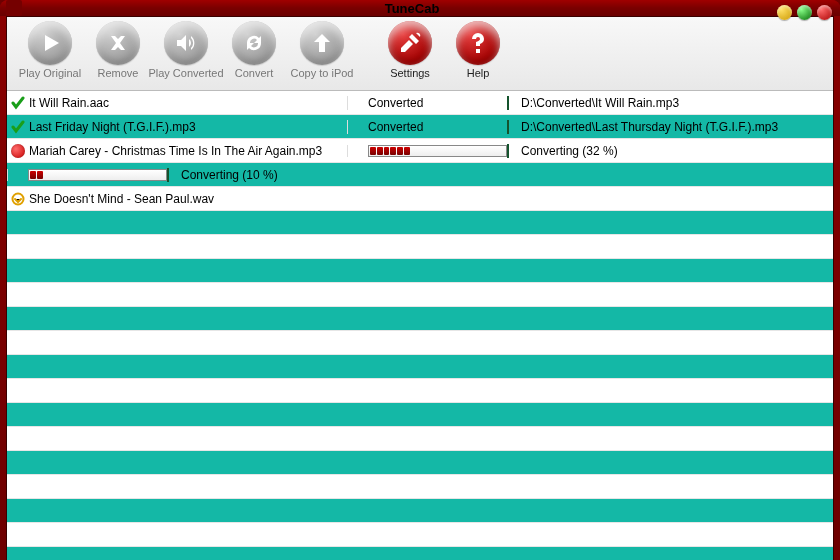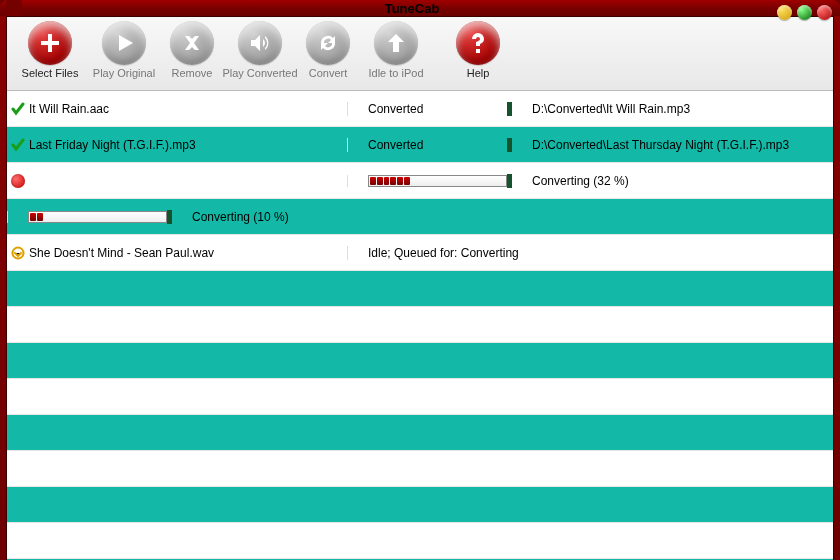--- a/index.html
+++ b/index.html
@@ -84,28 +84,28 @@
   .tb-gap { width: 14px; }
 
   .list {
     flex: 1;
     overflow: hidden;
     background: #fff;
     position: relative;
   }
   .row {
     display: flex;
-    height: 36px;
+    height: 24px;
     border-bottom: 1px solid #e6e6e6;
     align-items: center;
   }
   .row.alt { background: #14b8a6; }
   .col1 { width: 340px; display: flex; align-items: center; padding-left: 4px; overflow: hidden; white-space: nowrap; }
   .col2 { width: 160px; display: flex; align-items: center; border-left: 1px solid #ddd; padding-left: 20px; }
-  .col3 { flex: 1; border-left: 5px solid #14532d; padding-left: 20px; white-space: nowrap; overflow: hidden; }
+  .col3 { flex: 1; border-left: 2px solid #14532d; padding-left: 12px; white-space: nowrap; overflow: hidden; }
 
   .status-ic { width: 14px; height: 14px; margin-right: 4px; flex-shrink: 0; position: relative; }
   .status-check svg { width: 14px; height: 14px; }
   .status-busy { border-radius: 50%; background: radial-gradient(circle at 35% 35%, #ff6b6b, #c80000); box-shadow: inset 0 0 2px rgba(0,0,0,0.3); }
   .status-queue svg { width: 14px; height: 14px; }
 
   .progress {
     display: flex; gap: 1px;
     height: 12px;
     width: 145px;
@@ -131,69 +131,69 @@
     <div class="app-title">TuneCab</div>
     <div class="window-controls">
       <div class="win-btn win-min"></div>
       <div class="win-btn win-max"></div>
       <div class="win-btn win-close"></div>
     </div>
   </div>
 
   <div class="chrome">
     <div class="toolbar" id="toolbar">
+        <div class="tb-btn disabled">
+          <div class="tb-icon gray">
+            <svg viewBox="0 0 24 24">
+              <path fill="#fff" d="M7 4l14 8-14 8z"></path>
+            </svg>
+          </div>
+          <div class="tb-label">Play Original</div>
+        </div>
+        <div class="tb-btn disabled narrow">
+          <div class="tb-icon gray">
+            <svg viewBox="0 0 24 24">
+              <path fill="#fff" d="M5 5l4 0 3 3 3-3h4l-5 7 5 7h-4l-3-3-3 3H5l5-7z"></path>
+            </svg>
+          </div>
+          <div class="tb-label">Remove</div>
+        </div>
+        <div class="tb-btn disabled">
+          <div class="tb-icon gray">
+            <svg viewBox="0 0 24 24">
+              <path fill="#fff" d="M3 9h4l5-5v16l-5-5H3zM15 8a5 5 0 0 1 0 8zM17 5a9 9 0 0 1 0 14v-2a7 7 0 0 0 0-10z"></path>
+            </svg>
+          </div>
+          <div class="tb-label">Play Converted</div>
+        </div>
+        <div class="tb-btn disabled narrow">
+          <div class="tb-icon gray">
+            <svg viewBox="0 0 24 24">
+              <path fill="#fff" d="M5 12a7 7 0 0 1 12-5l2-2v7h-7l3-3a4 4 0 0 0-7 3zm14 0a7 7 0 0 1-12 5l-2 2v-7h7l-3 3a4 4 0 0 0 7-3z"></path>
+            </svg>
+          </div>
+          <div class="tb-label">Convert</div>
+        </div>
+        <div class="tb-btn disabled">
+          <div class="tb-icon gray">
+            <svg viewBox="0 0 24 24">
+              <path fill="#fff" d="M12 3l8 8h-5v10h-6V11H4z"></path>
+            </svg>
+          </div>
+          <div class="tb-label">Copy to iPod</div>
+        </div>
+        <div class="tb-gap"></div>
         <div class="tb-btn">
           <div class="tb-icon red">
             <svg viewBox="0 0 24 24">
-              <path fill="#fff" d="M10 3h4v7h7v4h-7v7h-4v-7H3v-4h7z"></path>
-            </svg>
-          </div>
-          <div class="tb-label">Select Files</div>
-        </div>
-        <div class="tb-btn disabled">
-          <div class="tb-icon gray">
-            <svg viewBox="0 0 24 24">
-              <path fill="#fff" d="M7 4l14 8-14 8z"></path>
-            </svg>
-          </div>
-          <div class="tb-label">Play Original</div>
-        </div>
-        <div class="tb-btn disabled narrow">
-          <div class="tb-icon gray">
-            <svg viewBox="0 0 24 24">
-              <path fill="#fff" d="M5 5l4 0 3 3 3-3h4l-5 7 5 7h-4l-3-3-3 3H5l5-7z"></path>
-            </svg>
-          </div>
-          <div class="tb-label">Remove</div>
-        </div>
-        <div class="tb-btn disabled">
-          <div class="tb-icon gray">
-            <svg viewBox="0 0 24 24">
-              <path fill="#fff" d="M3 9h4l5-5v16l-5-5H3zM15 8a5 5 0 0 1 0 8zM17 5a9 9 0 0 1 0 14v-2a7 7 0 0 0 0-10z"></path>
-            </svg>
-          </div>
-          <div class="tb-label">Play Converted</div>
-        </div>
-        <div class="tb-btn disabled narrow">
-          <div class="tb-icon gray">
-            <svg viewBox="0 0 24 24">
-              <path fill="#fff" d="M5 12a7 7 0 0 1 12-5l2-2v7h-7l3-3a4 4 0 0 0-7 3zm14 0a7 7 0 0 1-12 5l-2 2v-7h7l-3 3a4 4 0 0 0 7-3z"></path>
-            </svg>
-          </div>
-          <div class="tb-label">Convert</div>
-        </div>
-        <div class="tb-btn disabled">
-          <div class="tb-icon gray">
-            <svg viewBox="0 0 24 24">
-              <path fill="#fff" d="M12 3l8 8h-5v10h-6V11H4z"></path>
-            </svg>
-          </div>
-          <div class="tb-label">Idle to iPod</div>
-        </div>
-        <div class="tb-gap"></div>
+              <path fill="#fff" d="M3 17l8-8 4 4-8 8H3zM14 3l7 7-3 3-7-7zM18 2a3 3 0 0 1 4 4l-2-2z"></path>
+            </svg>
+          </div>
+          <div class="tb-label">Settings</div>
+        </div>
         <div class="tb-btn narrow">
           <div class="tb-icon red">
             <svg viewBox="0 0 24 24">
               <path fill="#fff" d="M12 2a6 6 0 0 1 6 6c0 3-2 4-4 5v2h-4v-4c3-1 4-2 4-3a2 2 0 0 0-4 0H6a6 6 0 0 1 6-6zm-2 16h4v4h-4z"></path>
             </svg>
           </div>
           <div class="tb-label">Help</div>
         </div>
       </div>
     <div class="list" id="list">
@@ -213,20 +213,21 @@
                 <path fill="none" stroke="#1a9e1a" stroke-width="3" stroke-linecap="round" d="M2 7l3 4 7-9"></path>
               </svg></div>
             <span>Last Friday Night (T.G.I.F.).mp3</span>
           </div>
           <div class="col2">Converted</div>
           <div class="col3">D:\Converted\Last Thursday Night (T.G.I.F.).mp3</div>
         </div>
         <div class="row">
           <div class="col1">
             <div class="status-ic status-busy"></div>
+            <span>Mariah Carey - Christmas Time Is In The Air Again.mp3</span>
           </div>
           <div class="col2">
             <div class="progress" style="width: 145px;">
               <div class="seg fill"></div>
               <div class="seg fill"></div>
               <div class="seg fill"></div>
               <div class="seg fill"></div>
               <div class="seg fill"></div>
               <div class="seg fill"></div>
               <div class="seg"></div>
@@ -275,21 +276,20 @@
           <div class="col3">Converting (10 %)</div>
         </div>
         <div class="row">
           <div class="col1">
             <div class="status-ic status-queue"><svg viewBox="0 0 14 14">
                 <circle cx="7" cy="7" r="5.5" fill="none" stroke="#e0a000" stroke-width="2"></circle>
                 <path stroke="#e0a000" stroke-width="2" stroke-linecap="round" d="M4 7l3 3 3-3"></path>
               </svg></div>
             <span>She Doesn't Mind - Sean Paul.wav</span>
           </div>
-          <div class="col2" style="width: auto;">Idle; Queued for: Converting</div>
           <div class="col3"></div>
         </div>
         <div class="row alt">
           <div class="col1"></div>
           <div class="col2"></div>
           <div class="col3"></div>
         </div>
         <div class="row">
           <div class="col1"></div>
           <div class="col2"></div>

